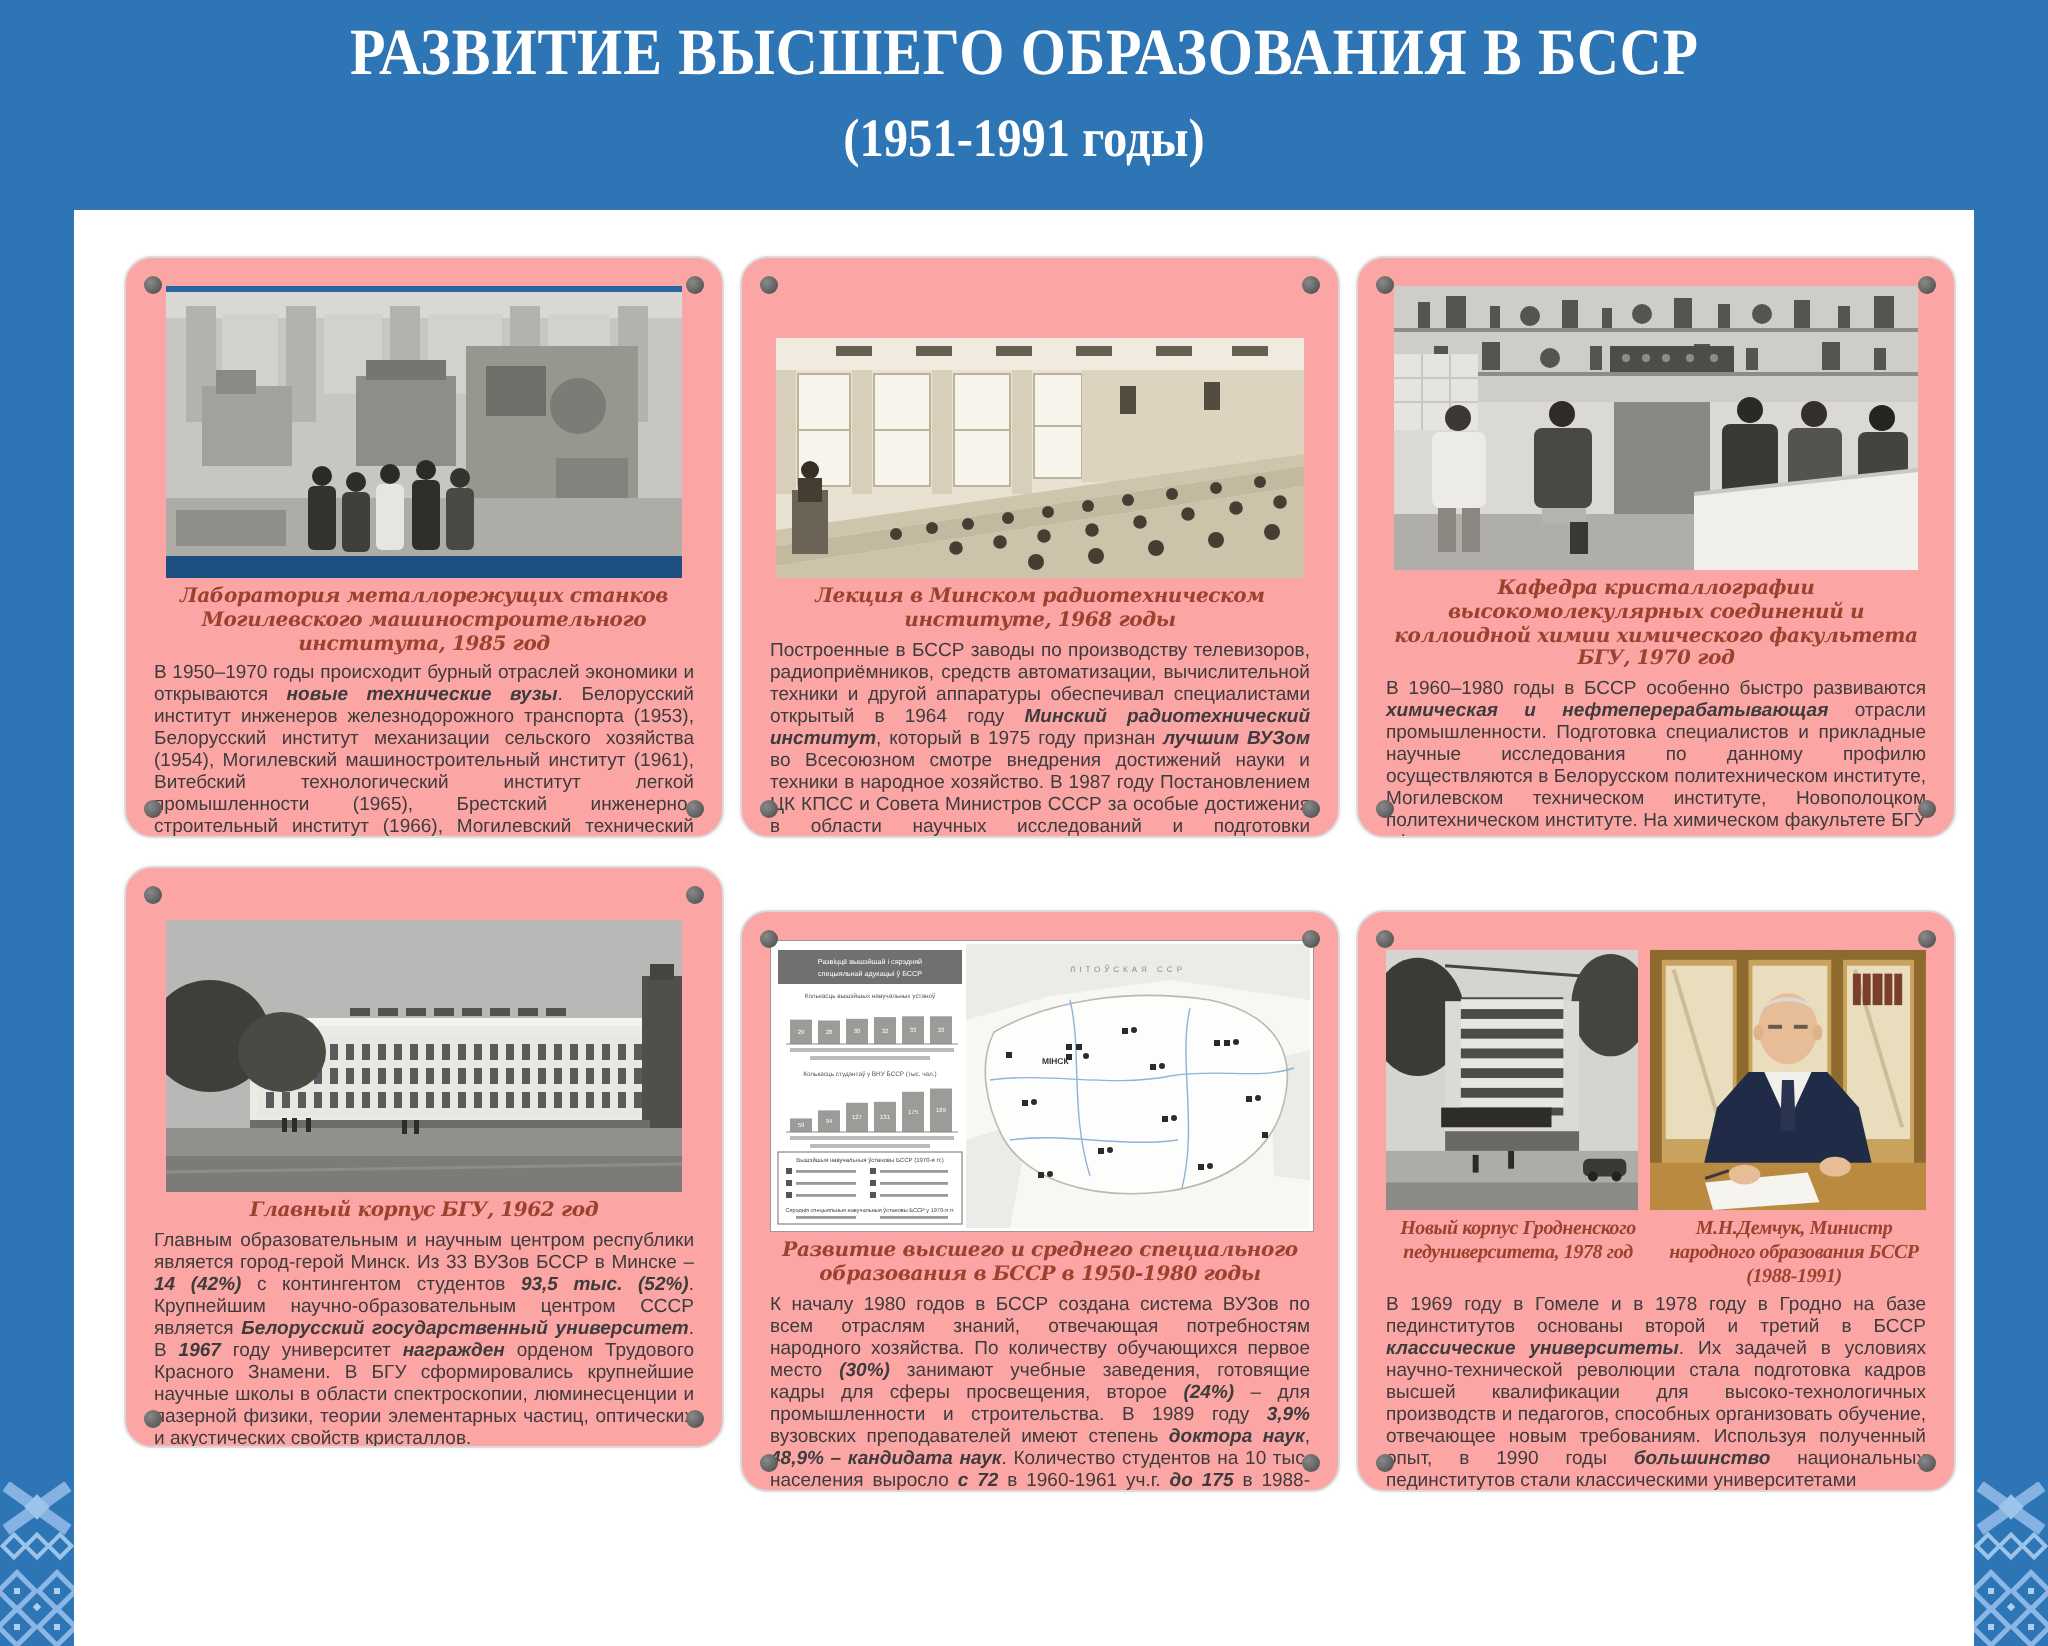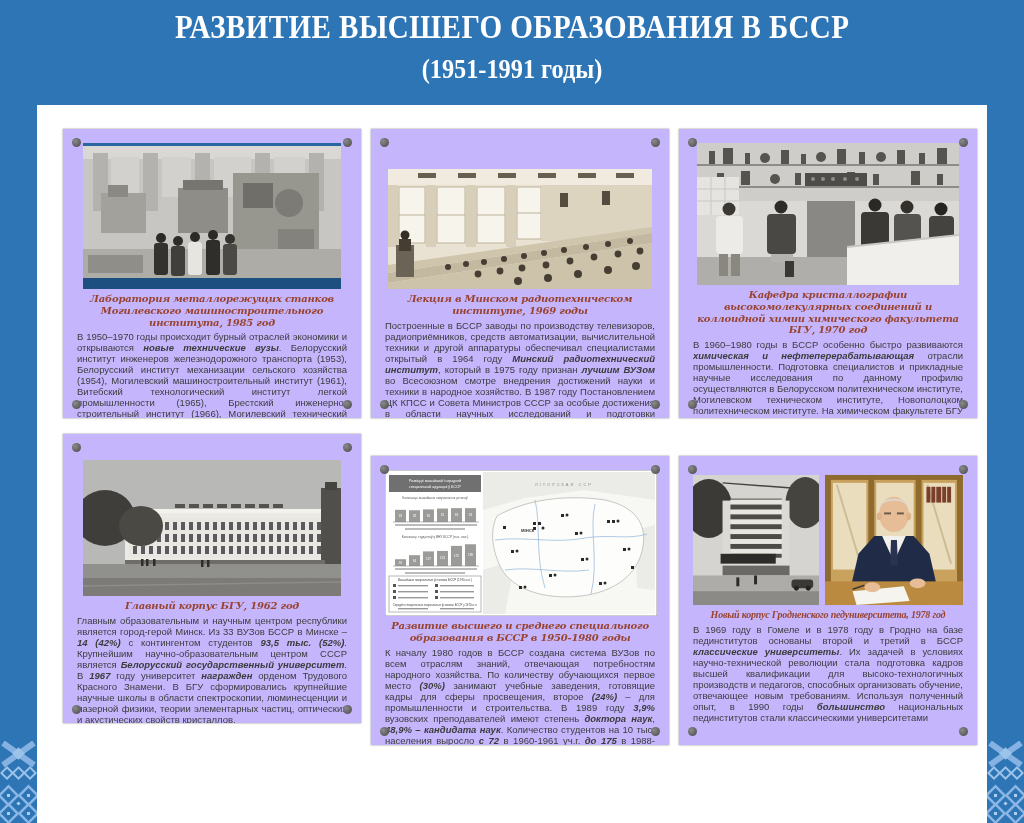--- a/index.html
+++ b/index.html
@@ -9,22 +9,22 @@
   .header{position:absolute;left:0;top:0;width:1024px;height:105px;background:#2e75b6;text-align:center;}
   .title{margin-top:9px;color:#fff;font-family:"Liberation Serif",serif;font-weight:bold;
          font-size:33px;letter-spacing:.5px;display:inline-block;transform:scaleX(.88);white-space:nowrap;}
   .subtitle{margin-top:8px;color:#fff;font-family:"Liberation Serif",serif;font-weight:bold;
          font-size:27px;display:block;transform:scaleX(.9);}
   
   .strip{position:absolute;top:105px;bottom:0;width:37px;background:#2e75b6;}
   .strip.left{left:0;} .strip.right{right:0;}
   .ornament{position:absolute;bottom:0;left:0;}
   
-  .card{position:absolute;width:300px;height:291px;background:#c4b5fd;border:1px solid #dadada;
-        border-radius:2px;box-sizing:border-box;padding:14px 14px 6px;overflow:hidden;
+  .card{position:absolute;width:300px;height:291px;background:#fca5a5;border:1px solid #dadada;
+        border-radius:14px;box-sizing:border-box;padding:14px 14px 6px;overflow:hidden;
         box-shadow:0 0 2px rgba(0,0,0,.08);}
   .pin{position:absolute;width:9px;height:9px;border-radius:50%;
        background:radial-gradient(circle at 35% 35%,#8a8a8a,#474747);}
   .pin.tl{left:9px;top:9px}.pin.tr{right:9px;top:9px}.pin.bl{left:9px;bottom:9px}.pin.br{right:9px;bottom:9px}
   .photo{display:block;margin:0 auto;}
   .caption{font-family:"DejaVu Serif",serif;font-style:italic;font-weight:bold;color:#99432f;
            text-align:center;font-size:10px;line-height:1.18;margin-top:4px;letter-spacing:-.2px;}
   .body-text{margin-top:3px;font-size:9.5px;line-height:11px;color:#3c3c3c;text-align:justify;}
   .body-text .em{font-weight:bold;font-style:italic;}
   .photo-row{display:flex;justify-content:center;gap:6px;}
@@ -207,21 +207,21 @@
         <circle cx="130" cy="112" r="4"></circle>
           <circle cx="160" cy="109" r="4"></circle>
           <circle cx="190" cy="105" r="4"></circle>
           <circle cx="220" cy="101" r="4"></circle>
           <circle cx="248" cy="97" r="4"></circle>
       </g>
       <rect x="8" y="76" width="18" height="32" fill="#6b6355"></rect>
       <circle cx="17" cy="66" r="4.5" fill="#362f26"></circle>
       <rect x="11" y="70" width="12" height="12" fill="#453d32"></rect>
     </svg>
-    <div class="caption">Лекция в Минском радиотехническом институте, 1969 годы</div>
+    <div class="caption">Лекция в Минском радиотехническом институте, 1968 годы</div>
     <div class="body-text"><span>Построенные в БССР заводы по производству телевизоров, радиоприёмников, средств автоматизации, вычислительной техники и другой аппаратуры обеспечивал специалистами открытый в 1964 году </span><span class="em">Минский радиотехнический институт</span><span>, который в 1975 году признан </span><span class="em">лучшим ВУЗом</span><span> во Всесоюзном смотре внедрения достижений науки и техники в народное хозяйство. В 1987 году Постановлением ЦК КПСС и Совета Министров СССР за особые достижения в области научных исследований и подготовки специалистов включен в число </span><span class="em">ведущих ВУЗов СССР</span><span>.</span></div>
   </div>
 
   <div class="card" style="left:678px;top:128px">
     <span class="pin tl"></span>
       <span class="pin tr"></span>
     <span class="pin bl"></span>
       <span class="pin br"></span>
     <svg class="photo" width="262" height="142" viewBox="0 0 262 142">
       <rect width="262" height="142" fill="#dbd9d5"></rect>
@@ -526,17 +526,18 @@
           </g>
         <rect y="108" width="140" height="24" fill="#b98a3f"></rect>
         <polygon points="28,118 80,113 86,128 32,132" fill="#f5f4ef"></polygon>
         <ellipse cx="48" cy="114" rx="8" ry="5" fill="#e6bd96"></ellipse>
         <ellipse cx="94" cy="110" rx="8" ry="5" fill="#e6bd96"></ellipse>
         <line x1="40" y1="112" x2="28" y2="116" stroke="#3a3a38" stroke-width="1.5"></line>
       </svg>
     </div>
     <div class="cap-row">
       <div class="caption">Новый корпус Гродненского педуниверситета, 1978 год</div>
+      <div class="caption">М.Н.Демчук, Министр народного образования БССР (1988-1991)</div>
     </div>
     <div class="body-text"><span>В 1969 году в Гомеле и в 1978 году в Гродно на базе пединститутов основаны второй и третий в БССР </span><span class="em">классические университеты</span><span>. Их задачей в условиях научно-технической революции стала подготовка кадров высшей квалификации для высоко-технологичных производств и педагогов, способных организовать обучение, отвечающее новым требованиям.  Используя полученный опыт, в 1990 годы </span><span class="em">большинство</span><span> национальных пединститутов стали классическими университетами</span></div>
   </div>
 
 </div>
 
 </body></html>

